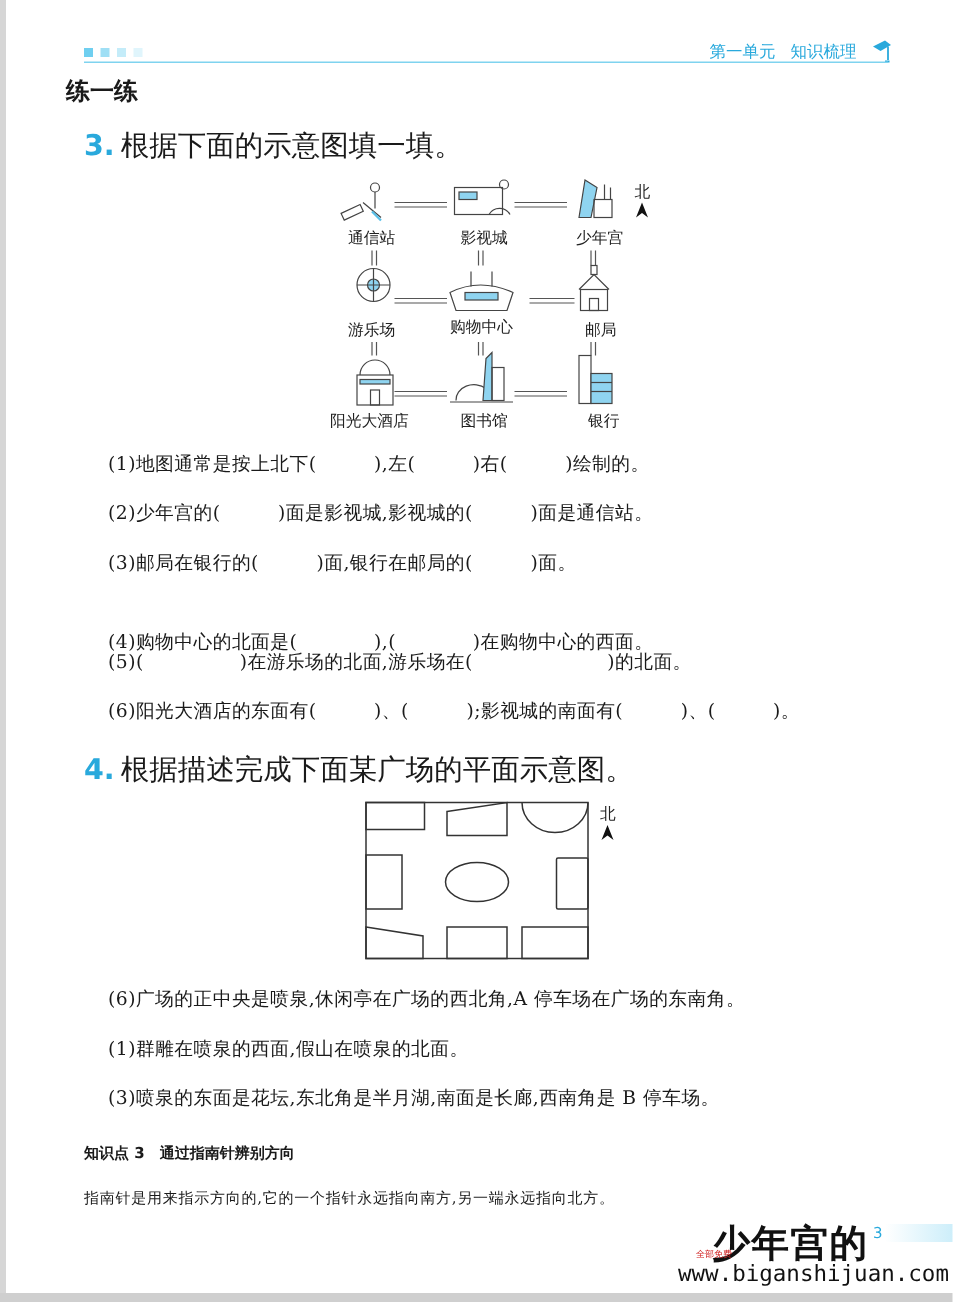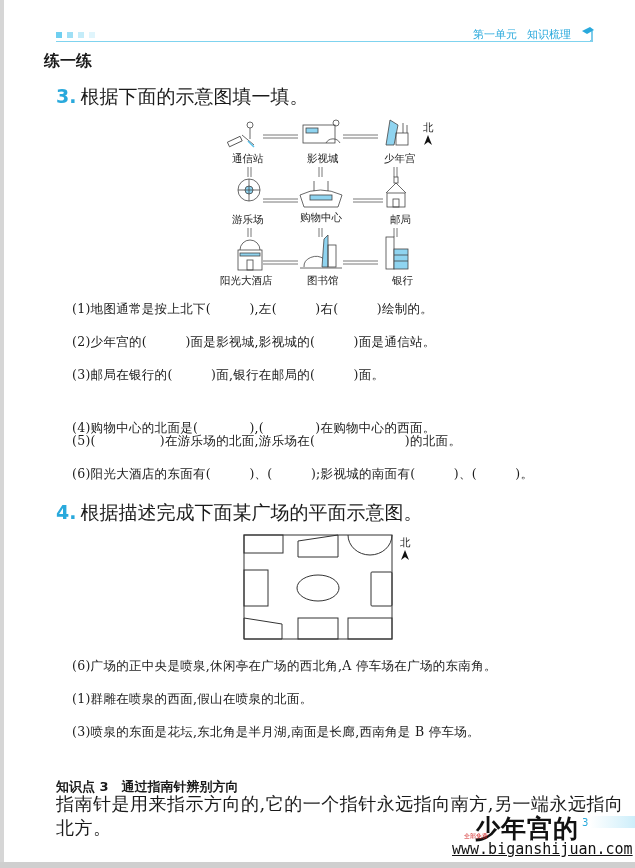--- a/index.html
+++ b/index.html
@@ -14,27 +14,27 @@
              font-size:11px;color:#29a9dc;display:flex;align-items:flex-end;gap:10px;}
   .cap-icon{width:14px;height:16px;}
   .sec-title{position:absolute;left:44px;top:51px;font-family:"DejaVu Sans","Liberation Sans",sans-serif;
              font-size:16px;font-weight:bold;}
   .q-title{position:absolute;left:56px;font-size:19px;}
   .q-num{color:#29a9dc;font-family:"DejaVu Sans","Liberation Sans",sans-serif;font-weight:bold;margin-right:4px;}
   .item{position:absolute;left:72px;font-size:12.5px;white-space:pre;letter-spacing:0.3px;}
   .map1{position:absolute;left:218px;top:115px;width:230px;height:175px;}
   .map2{position:absolute;left:243px;top:534px;width:180px;height:110px;}
   .kp-title{position:absolute;left:56px;top:762px;font-family:"DejaVu Sans","Liberation Sans",sans-serif;
-            font-size:13px;font-weight:bold;margin-top:16px;}
-  .kp-text{position:absolute;left:56px;top:792px;font-size:18px;letter-spacing:0.5px;}
+            font-size:10px;font-weight:bold;}
+  .kp-text{position:absolute;left:56px;top:792px;font-size:10px;letter-spacing:0.5px;}
   .wm-cn{position:absolute;left:475px;top:812px;font-family:"DejaVu Sans","Liberation Sans",sans-serif;
          font-size:25px;font-weight:bold;color:#111;letter-spacing:1px;}
   .wm-tag{position:absolute;left:464px;top:832px;font-size:6px;color:#d02020;font-family:"DejaVu Sans",sans-serif;}
   .wm-url{position:absolute;left:452px;top:840px;font-family:"DejaVu Sans Mono","Liberation Mono",monospace;
-          font-size:15px;color:#111;text-decoration:underline;}
+          font-size:15px;color:#111;}
   .page-num{position:absolute;left:582px;top:817px;font-size:10px;color:#29a9dc;font-family:"DejaVu Sans",sans-serif;}
   .page-strip{position:absolute;left:590px;top:816px;width:45px;height:12px;
               background:linear-gradient(90deg,#ffffff,#cdeefa);}
   .lbl{font-size:10.5px;font-family:"DejaVu Serif","Liberation Serif",serif;fill:#222;}
 </style>
 </head>
 <body>
 
 <div class="left-edge"></div>
 

